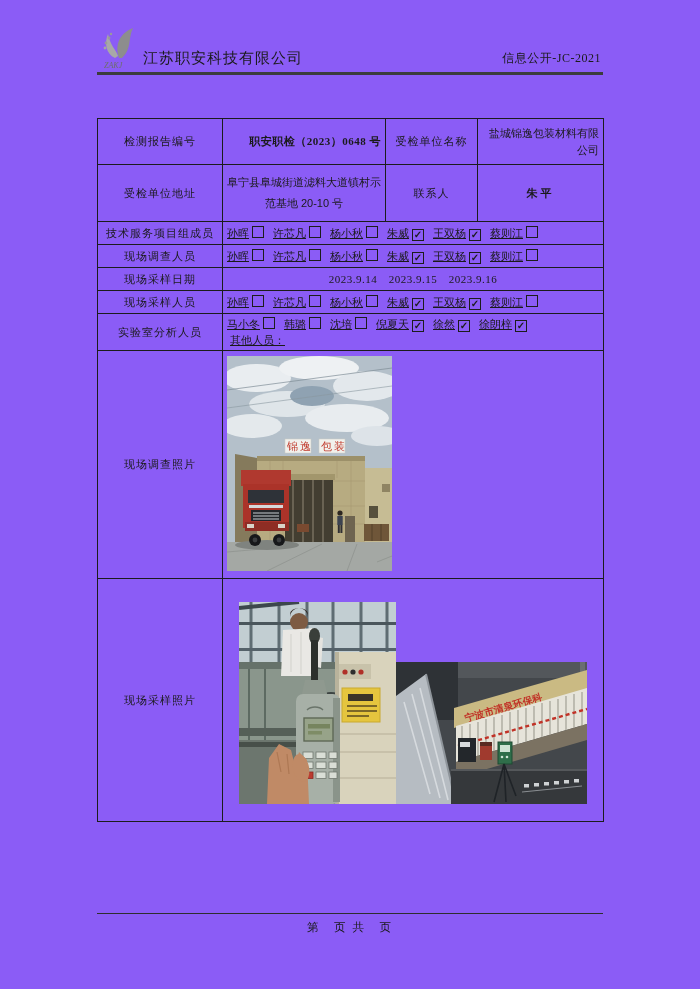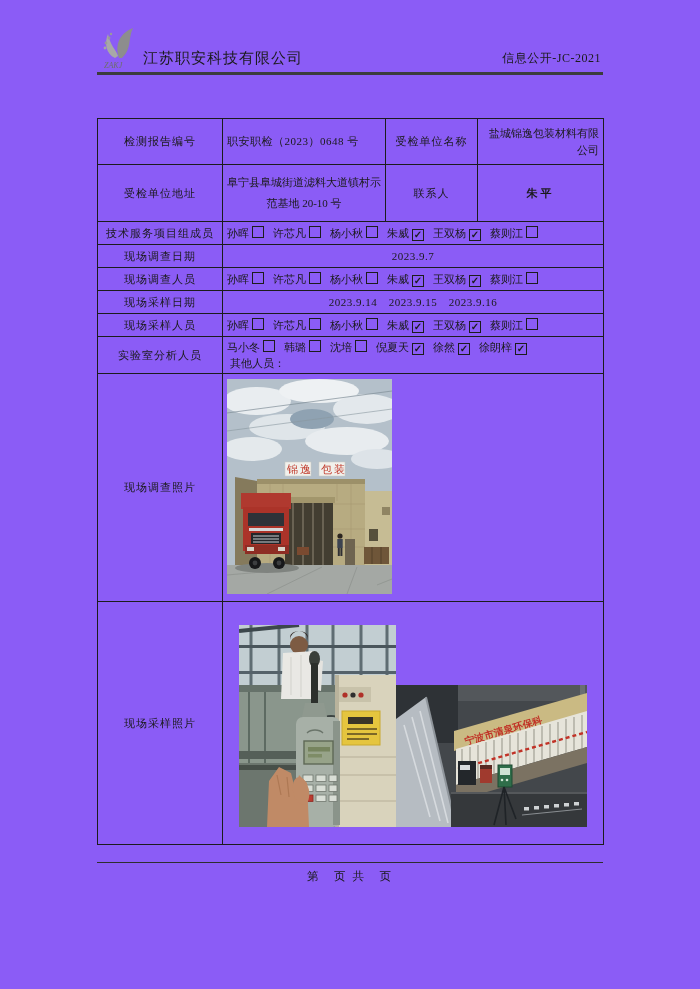--- a/index.html
+++ b/index.html
@@ -16,35 +16,35 @@
   
   .title{position:absolute;left:97px;top:89px;width:506px;text-align:center;
          font-size:17px;font-weight:bold;letter-spacing:2px;}
 
   
   table.form{position:absolute;left:97px;top:118px;width:506px;border-collapse:collapse;table-layout:fixed;}
   table.form td{border:1.5px solid #1c1c1c;font-size:11px;padding:1px 4px;vertical-align:middle;overflow:hidden;}
   td.lbl{text-align:center;letter-spacing:1px;}
   td.ctr{text-align:center;}
   .big-name{font-size:14.5px;font-weight:bold;letter-spacing:3px;}
-  .addr{font-family:Liberation Serif, serif;font-size:12px;line-height:1.9;text-align:center;}
+  .addr{font-family:Liberation Sans, sans-serif;font-size:12px;line-height:1.9;text-align:center;}
   .unit-name{line-height:1.5;text-align:right;}
-  .report-no{font-size:11.5px;text-align:left;letter-spacing:.5px;}
+  .report-no{font-size:11.5px;text-align:right;letter-spacing:.5px;font-weight:bold;}
   .date-val{font-size:11.5px;text-align:center;letter-spacing:.5px;}
-  .members{padding-left:3px;}
+  .members{padding-left:3px;text-decoration:underline;}
   .member{margin-right:9px;white-space:nowrap;}
   .cb{display:inline-block;width:10px;height:10px;border:1.3px solid #1c1c1c;margin-left:3px;
       vertical-align:-1px;font-size:10px;line-height:9px;text-align:center;font-weight:bold;}
   .lab-line2{display:block;padding:1px 0 0 3px;}
   .photo-cell{text-align:left;vertical-align:middle;}
   .photo-cell-flex{height:100%;display:flex;align-items:flex-end;justify-content:center;padding-bottom:16px;box-sizing:border-box;}
 
   
   .note{position:absolute;left:100px;top:839px;font-size:11.5px;letter-spacing:1px;}
-  .footer{position:absolute;left:97px;top:862px;width:506px;border-top:1.6px solid #2e2e2e;}
+  .footer{position:absolute;left:97px;top:913px;width:506px;border-top:1.6px solid #2e2e2e;}
   .footer-text{margin-top:6px;text-align:center;font-size:11.5px;letter-spacing:2px;}
 
   svg text{font-family:"Liberation Serif","DejaVu Serif",serif;}
 </style>
 </head>
 <body>
 
 <div class="page">
 
   <div class="header">
@@ -85,24 +85,20 @@
       <td class="addr">阜宁县阜城街道滤料大道镇村示范基地 20-10 号</td>
       <td class="lbl">联系人</td>
       <td class="ctr big-name">朱平</td>
     </tr>
 
     <tr>
       <td class="lbl" style="height:20px">技术服务项目组成员</td>
       <td colspan="3" class="members"><span class="member"><span>孙晖</span><span class="cb"></span></span><span class="member"><span>许芯凡</span><span class="cb"></span></span><span class="member"><span>杨小秋</span><span class="cb"></span></span><span class="member"><span>朱威</span><span class="cb">✓</span></span><span class="member"><span>王双杨</span><span class="cb">✓</span></span><span class="member"><span>蔡则江</span><span class="cb"></span></span></td>
     </tr>
 
-    <tr>
-      <td class="lbl" style="height:20px">现场调查日期</td>
-      <td colspan="3" class="date-val">2023.9.7</td>
-    </tr>
 
     <tr>
       <td class="lbl" style="height:20px">现场调查人员</td>
       <td colspan="3" class="members"><span class="member"><span>孙晖</span><span class="cb"></span></span><span class="member"><span>许芯凡</span><span class="cb"></span></span><span class="member"><span>杨小秋</span><span class="cb"></span></span><span class="member"><span>朱威</span><span class="cb">✓</span></span><span class="member"><span>王双杨</span><span class="cb">✓</span></span><span class="member"><span>蔡则江</span><span class="cb"></span></span></td>
     </tr>
 
     <tr>
       <td class="lbl" style="height:20px">现场采样日期</td>
       <td colspan="3" class="date-val">2023.9.14　2023.9.15　2023.9.16</td>
     </tr>

